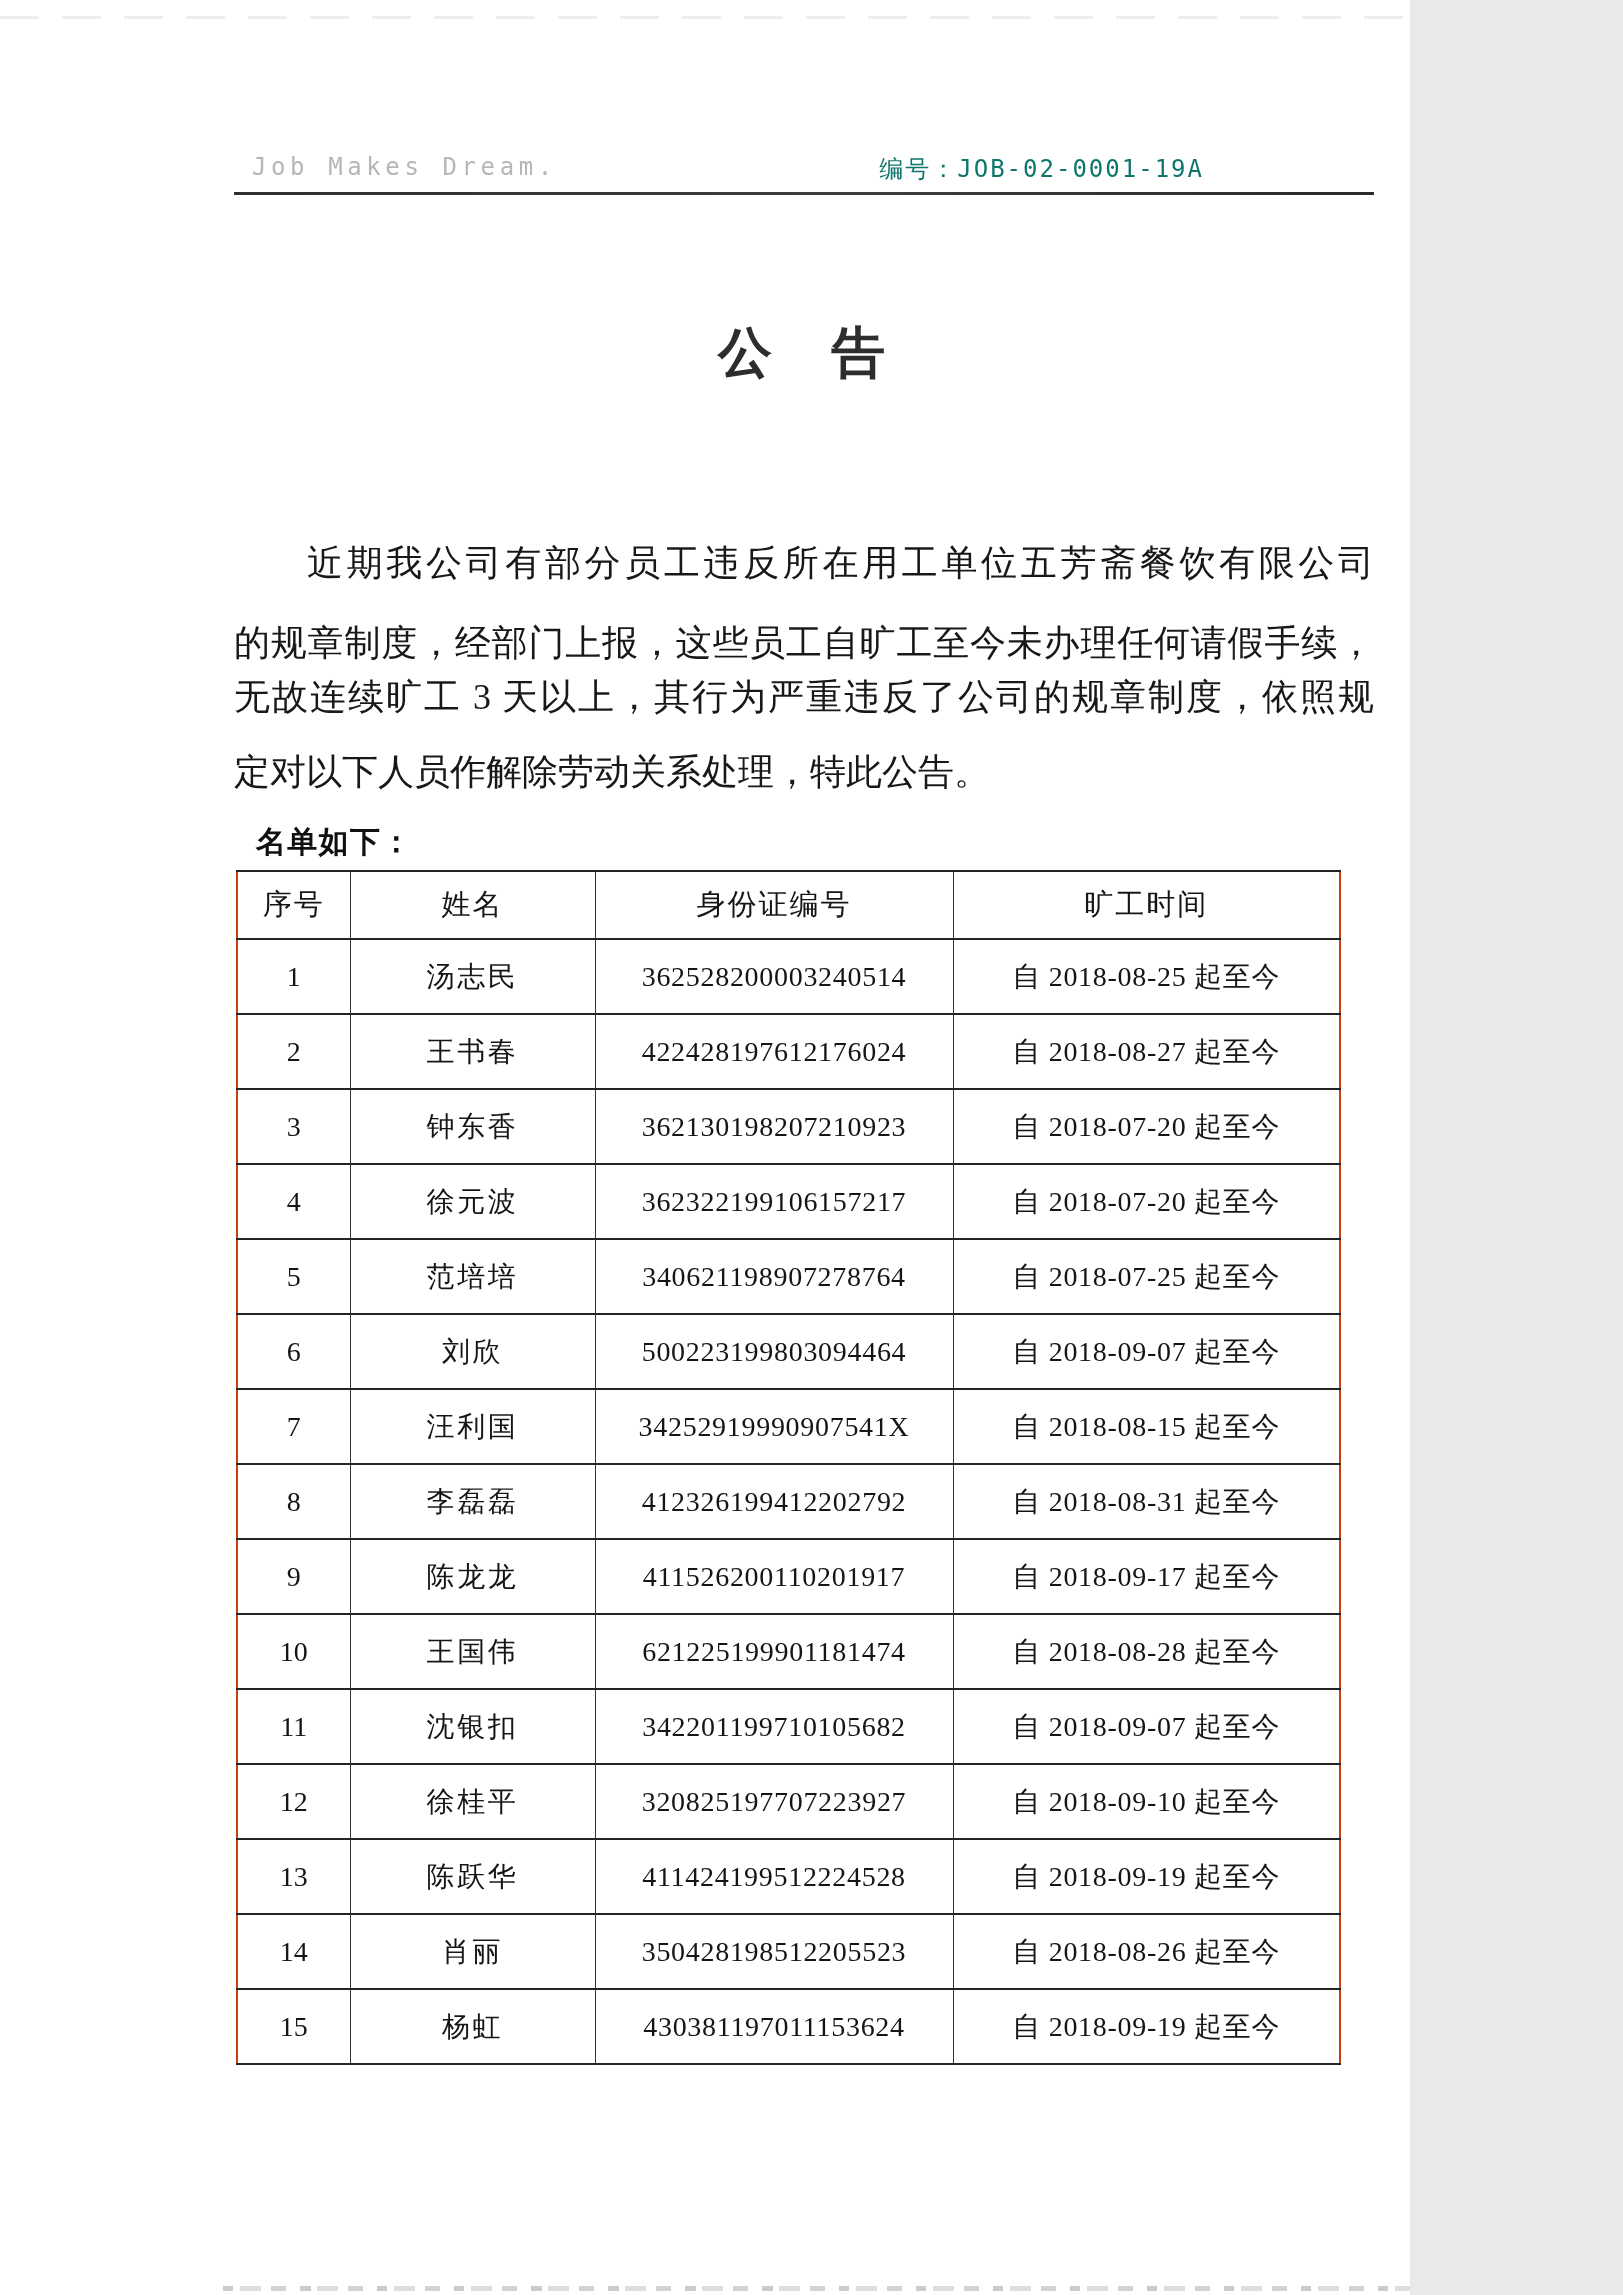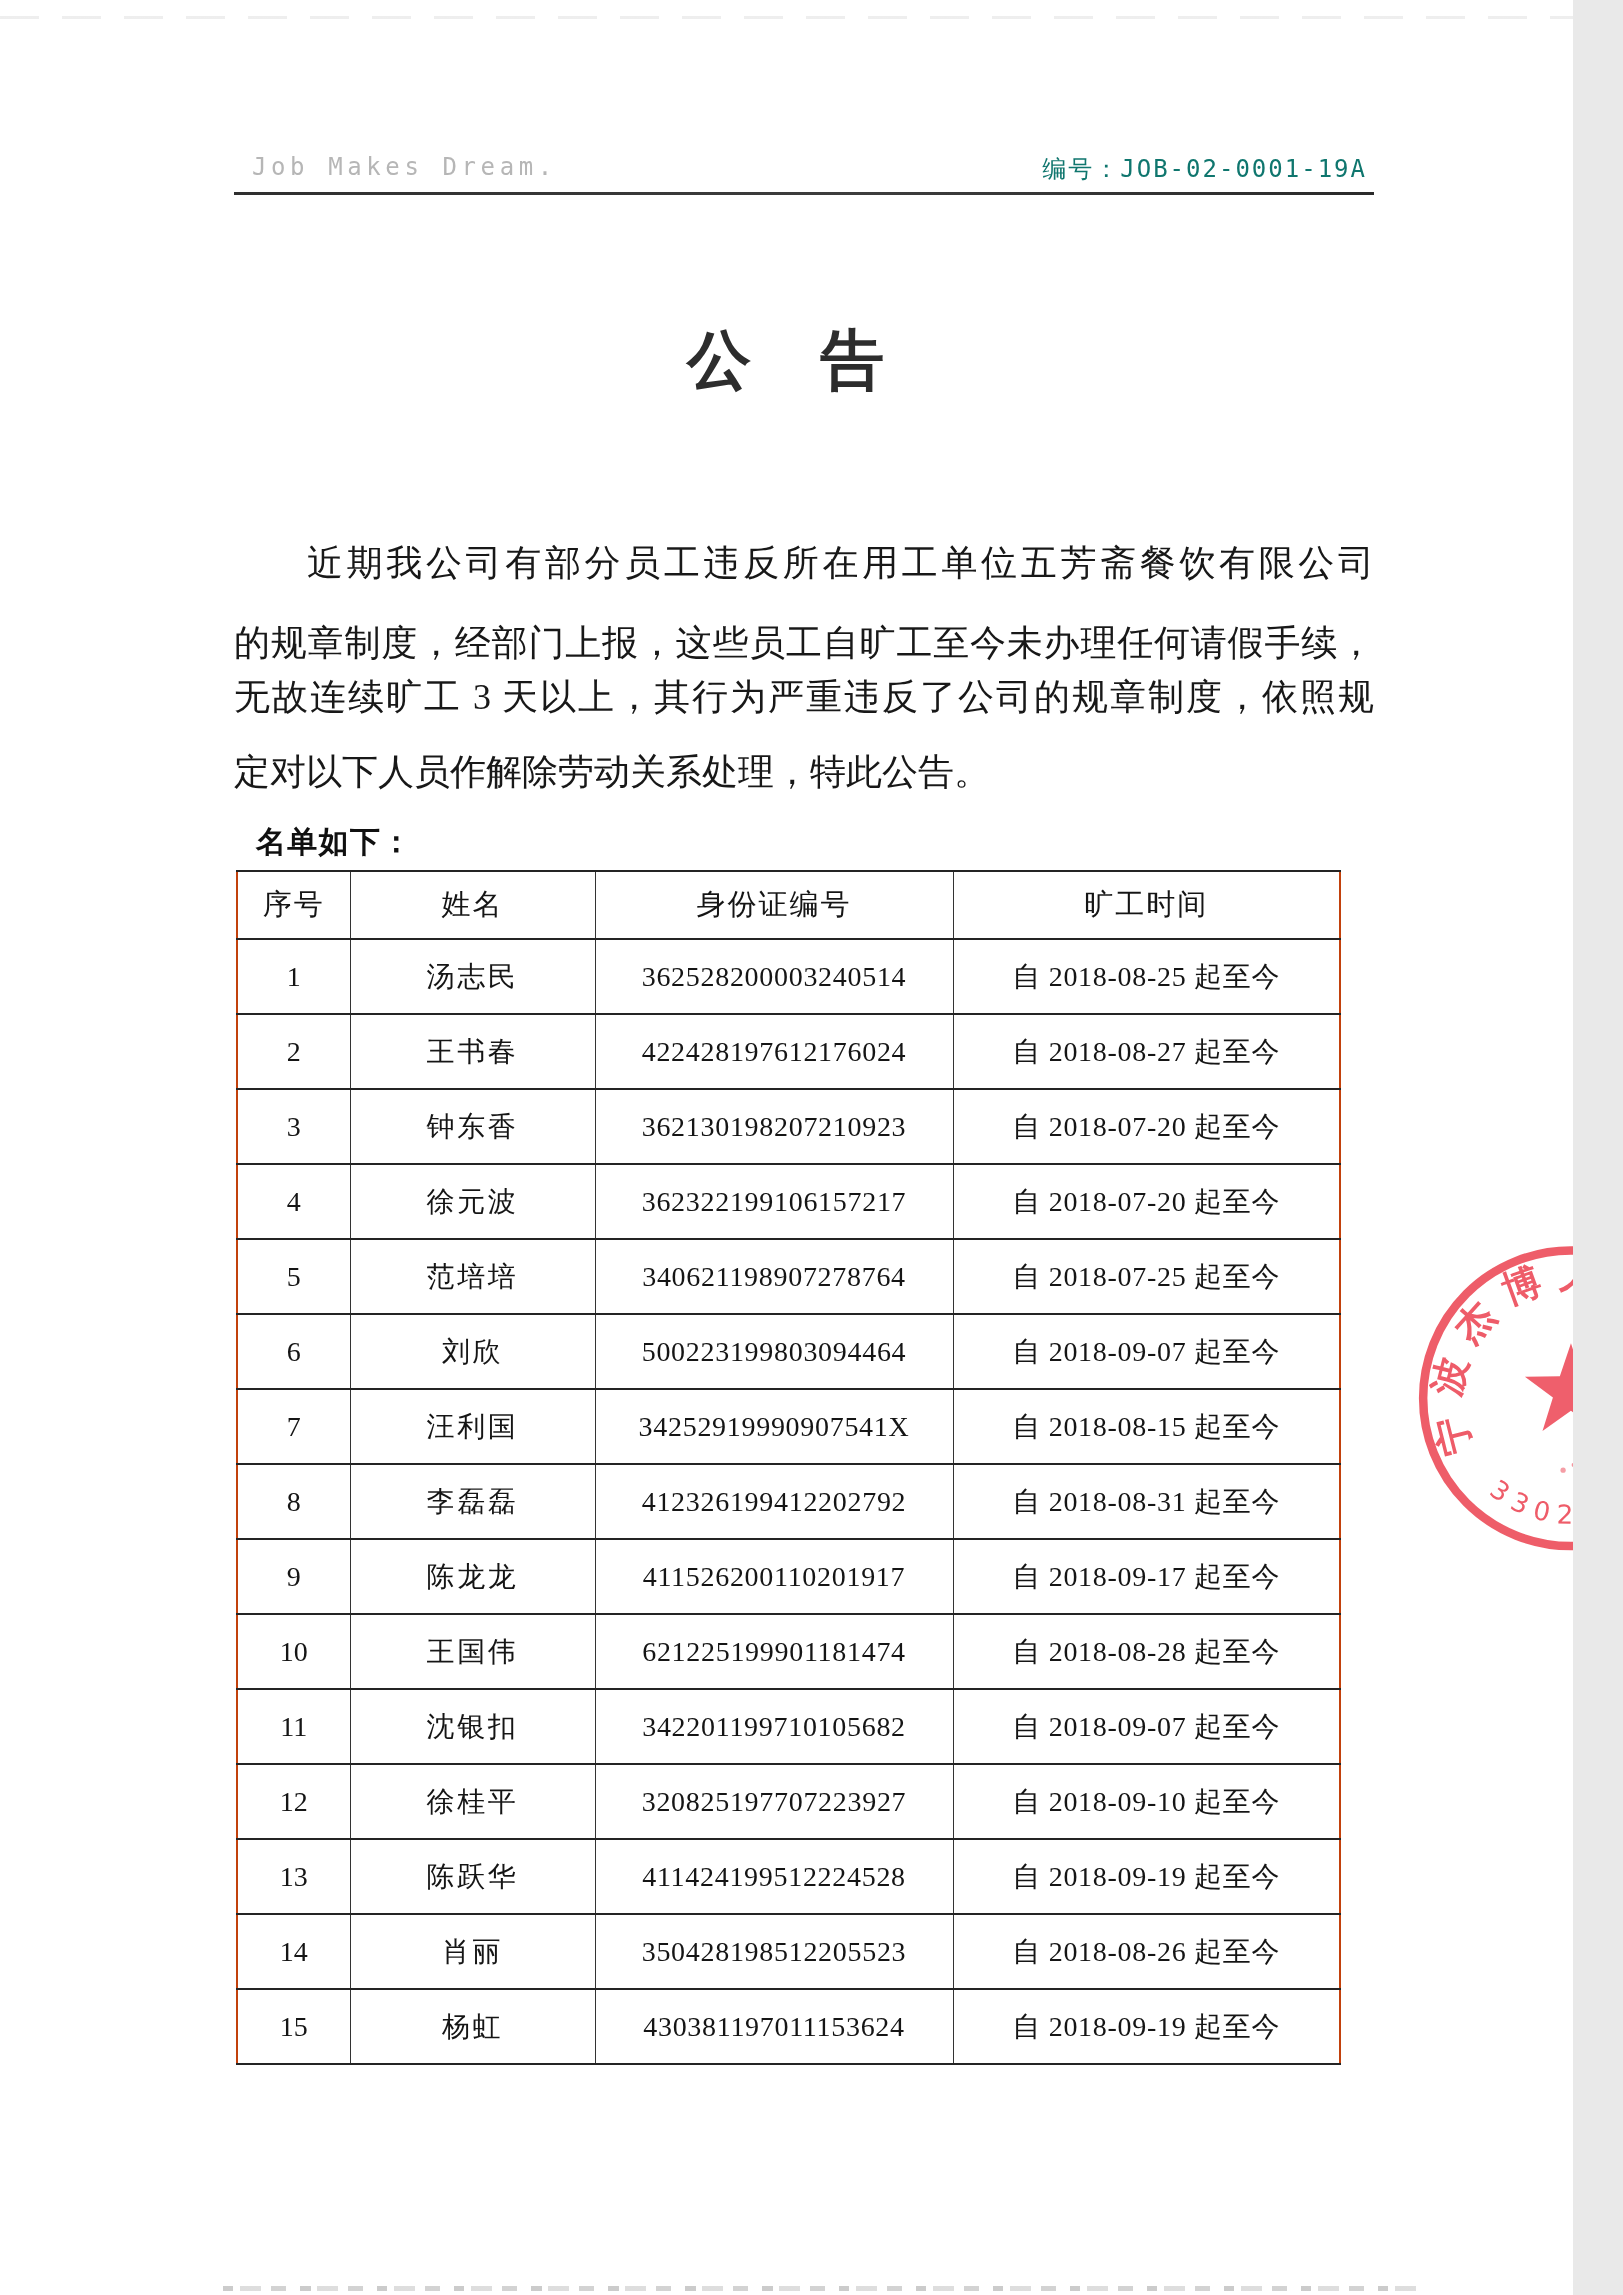--- a/index.html
+++ b/index.html
@@ -1,18 +1,18 @@
 <!DOCTYPE html>
 <html style="font-size:10.5px"><head>
 <meta charset="utf-8">
 <style>
   html,body{margin:0;padding:0;background:#e9e9e9;}
   .page{
     position:relative;
-    width:1573px;height:2295px;
+    width:1410px;height:2295px;
     background:#ffffff;
     overflow:hidden;
     font-family:"Liberation Serif","DejaVu Serif",serif;
     color:#1e1e1e;
   }
   
   .hdr-slogan{
     position:absolute;left:252px;top:153px;
     font-family:"DejaVu Sans Mono","Liberation Mono",monospace;
     font-size:24px;letter-spacing:4.6px;color:#b6b6b6;
@@ -28,22 +28,22 @@
     position:absolute;left:234px;top:192px;width:1140px;height:3.3px;
     background:linear-gradient(90deg,#2f2f2f 0%,#3d3d3d 55%,#2a2a2a 100%);
   }
   .top-artifact{
     position:absolute;left:0;top:16.4px;width:1623px;height:2.6px;
     background:repeating-linear-gradient(90deg,rgba(90,90,90,.10) 0 39px,transparent 39px 62px);
     filter:blur(0.7px);
   }
   
   .title{
-    position:absolute;left:216px;top:317px;width:1142px;
-    text-align:center;font-size:64px;font-weight:bold;color:#2d2d2d;
+    position:absolute;left:232px;top:317px;width:1142px;
+    text-align:center;font-size:54px;font-weight:bold;color:#2d2d2d;
     letter-spacing:2.6px;white-space:nowrap;
   }
   
   .para-line{
     position:absolute;left:234px;width:1140px;
     font-size:36px;line-height:47px;color:#181818;
     text-align:justify;text-align-last:justify;
     white-space:nowrap;
   }
   .para-line.justified{white-space:normal;}

